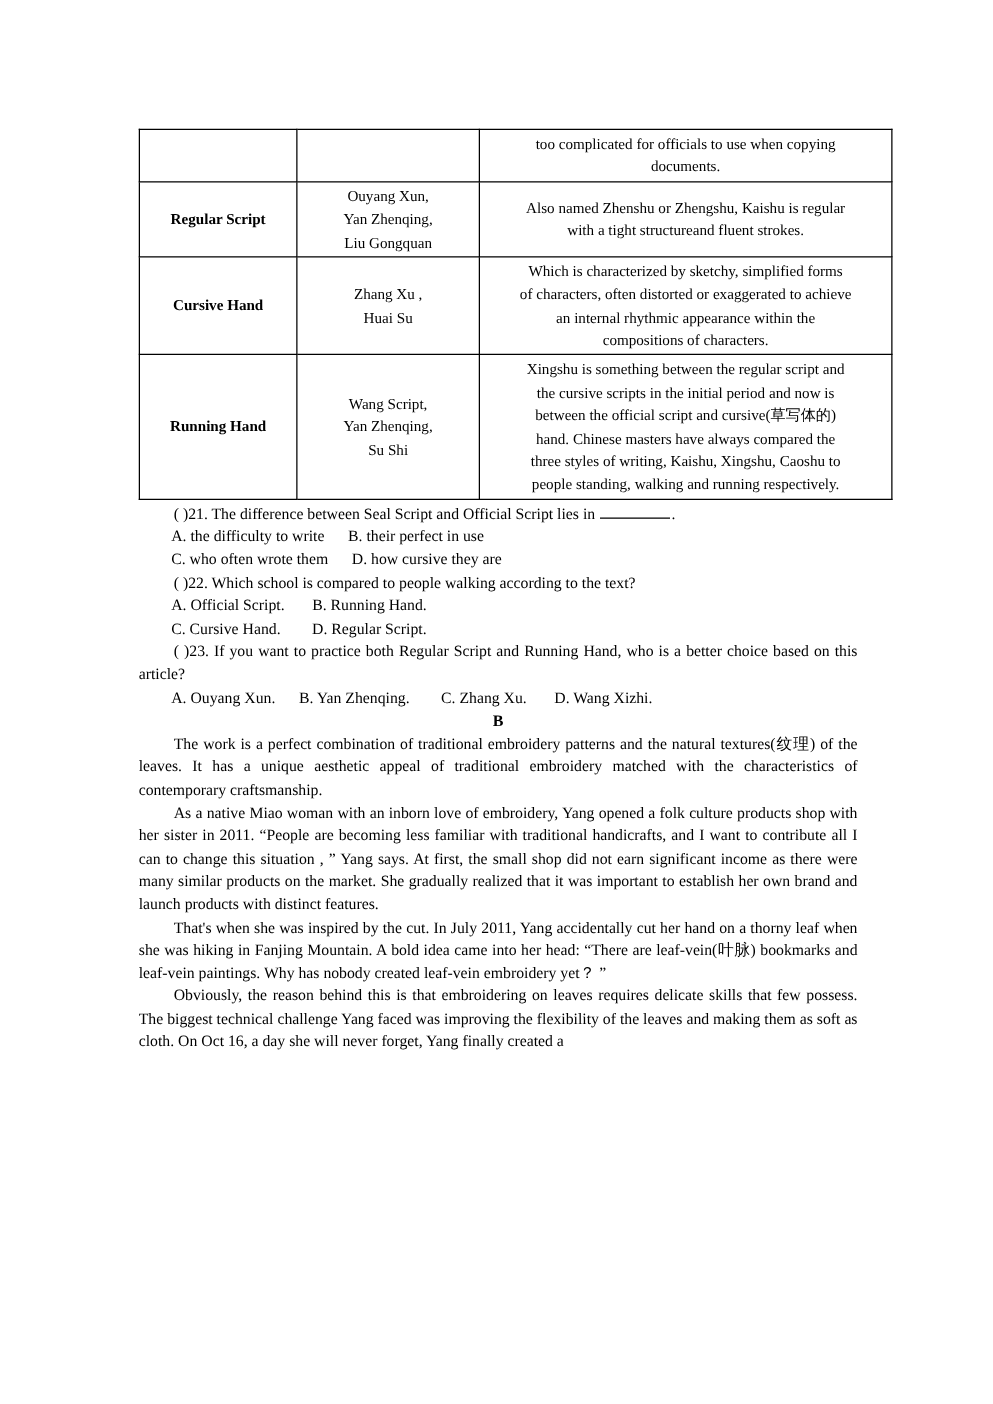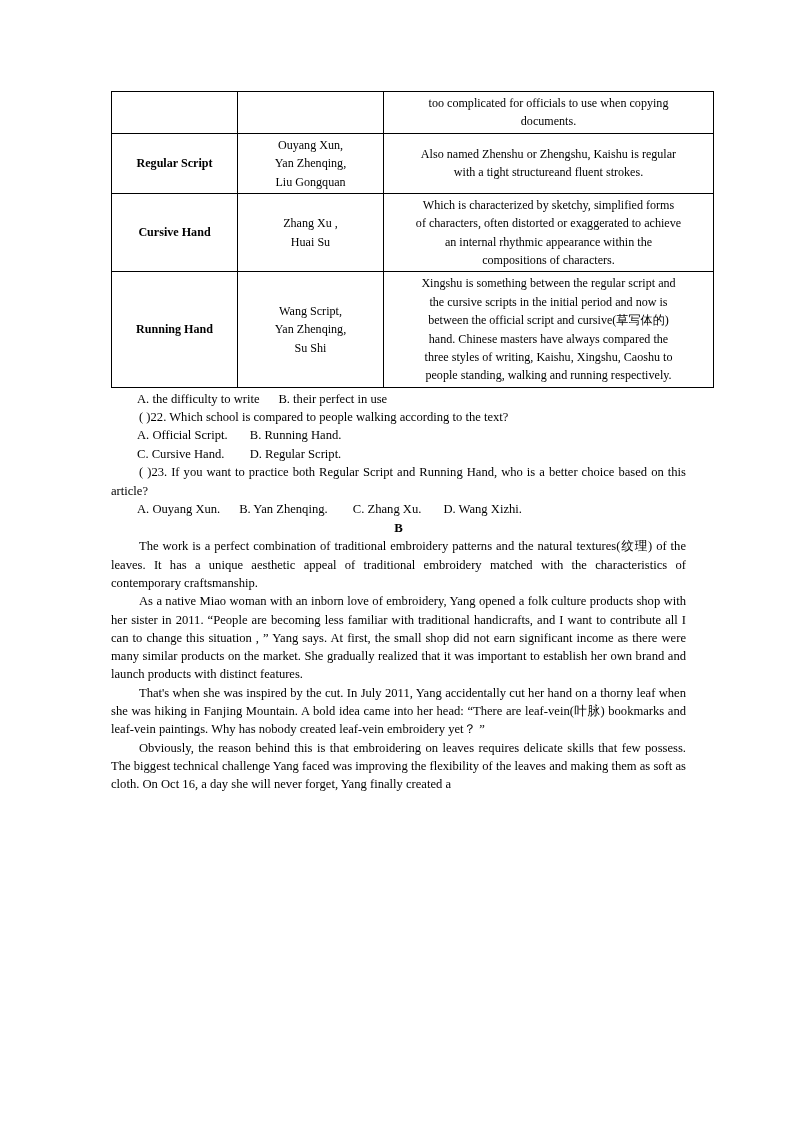--- a/index.html
+++ b/index.html
@@ -22,21 +22,21 @@
     top: 0;
     width: 794px;
     height: 1123px;
     box-sizing: border-box;
     padding: 0;
   }
 
   .content {
     position: absolute;
     left: 111px;
-    top: 91px;
+    top: 103px;
     width: 575px;
   }
 
   
   table.script-table {
     border-collapse: collapse;
     width: 575px;
     table-layout: fixed;
   }
   table.script-table td {
@@ -167,21 +167,23 @@
             <span class="desc-line">hand.  Chinese masters have always compared the</span>
             <span class="desc-line">three styles of writing, Kaishu, Xingshu, Caoshu to</span>
             <span class="desc-line">people standing, walking and running respectively.</span>
           </td>
         </tr>
       </tbody>
     </table>
 
     <div class="questions">
 
+      <div class="q-stem"><span>(      )21.</span><span> The difference between Seal Script and Official Script lies in </span><span class="blank-rule"></span><span>.</span></div>
       <div class="q-opts">A. the difficulty to write      B. their perfect in use</div>
+      <div class="q-opts">C. who often wrote them      D. how cursive they are</div>
 
       <div class="q-stem"><span>(      )22.</span><span> Which school is compared to people walking according to the text?</span></div>
       <div class="q-opts">A. Official Script.       B. Running Hand.</div>
       <div class="q-opts">C. Cursive Hand.        D. Regular Script.</div>
 
       <div class="q-stem wide"><span>(      )23.</span><span> If you want to practice both Regular Script and Running Hand, who is a better choice based on this article?</span></div>
       <div class="q-opts">A. Ouyang Xun.      B. Yan Zhenqing.        C. Zhang Xu.       D. Wang Xizhi.</div>
 
     </div>
 

